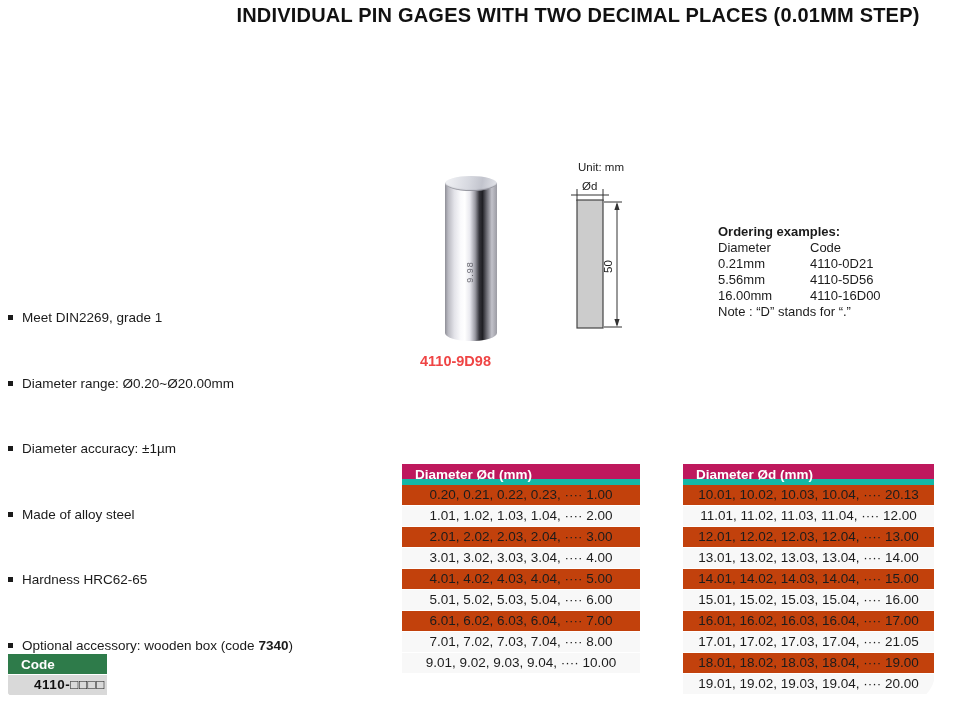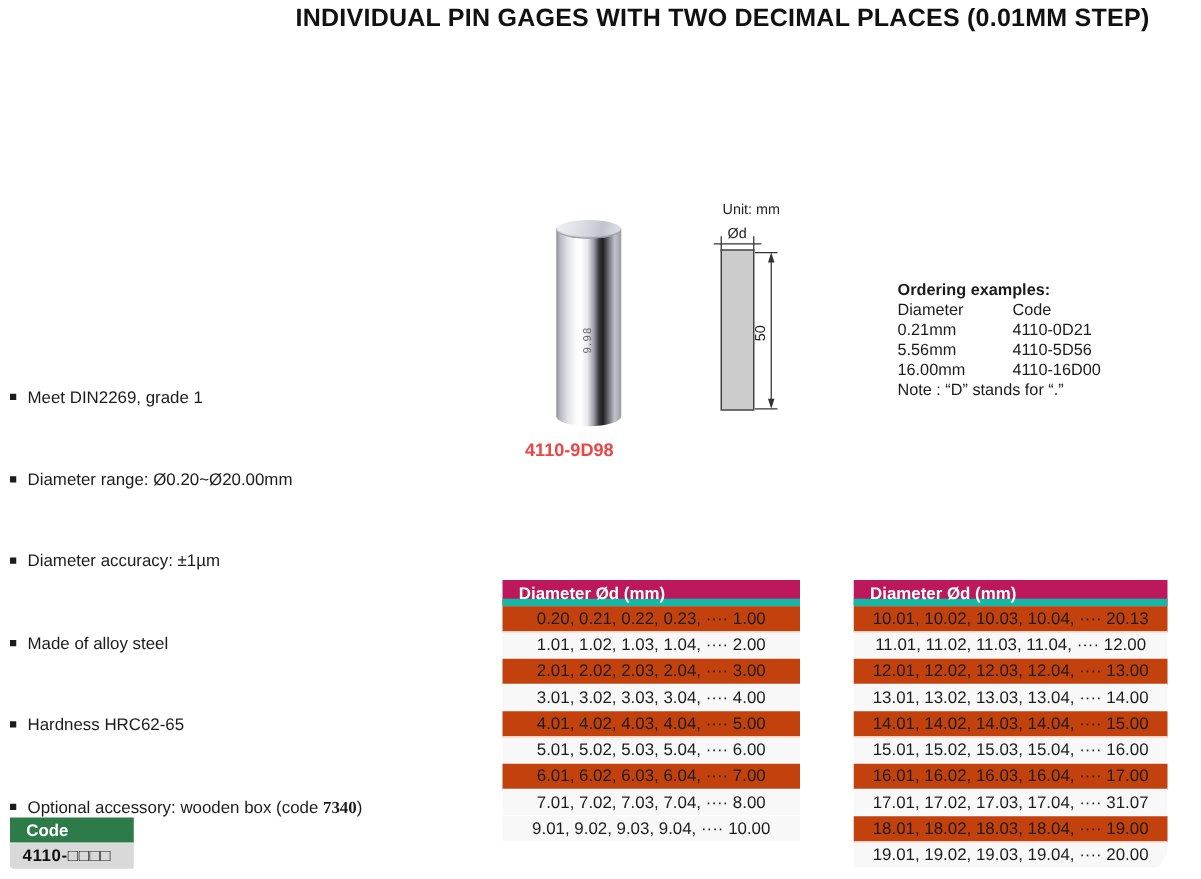--- a/index.html
+++ b/index.html
@@ -12,21 +12,21 @@
     position:absolute;left:200px;top:4px;width:756px;
     font-size:20px;font-weight:bold;text-align:center;letter-spacing:0.2px;color:#111;
     white-space:nowrap;
   }
   
   .features{position:absolute;left:8px;top:262px;width:380px;font-size:13.5px;}
   .feature{display:flex;align-items:flex-start;line-height:19.5px;margin-top:46px;}
   .bullet{
     flex:0 0 auto;width:5px;height:5px;background:#1b1b1b;margin:7px 9px 0 0;
   }
-  .bold{font-weight:bold;font-family:Liberation Serif, serif;}
+  .bold{font-weight:bold;}
   
   .pin{position:absolute;left:445px;top:176px;width:52px;height:165px;}
   .pin-body{
     position:absolute;left:0;top:7px;width:52px;height:158px;
     background:linear-gradient(90deg,
       #8e8e96 0%, #b9b9c1 6%, #e3e3e9 18%, #fafafc 30%, #ffffff 38%,
       #e8e8ee 48%, #9a9aa2 58%, #35353b 66%, #1f1f24 72%, #6a6a72 80%,
       #c2c2ca 90%, #9b9ba3 100%);
     border-radius:0 0 26px 26px / 0 0 8px 8px;
   }
@@ -66,21 +66,21 @@
   .dtable-row.odd{background:#c2410c;}
   .dtable-row.even{background:#f8f8f8;}
   
   .code-block{position:absolute;left:8px;top:654px;width:99px;}
   .code-header{
     height:21px;line-height:21px;background:#2e7b4a;color:#fff;font-weight:bold;
     font-size:13.5px;padding-left:13px;border-bottom:1px solid #fff;box-sizing:border-box;
   }
   .code-value{
     height:20px;line-height:20px;background:#d9d9d9;color:#111;font-weight:bold;
-    font-size:13.5px;padding-left:10px;box-sizing:border-box;letter-spacing:0.5px;
+    font-size:13.5px;padding-left:26px;box-sizing:border-box;letter-spacing:0.5px;
   }
 </style>
 </head>
 <body>
 
 <div class="page">
 
   <div class="title">INDIVIDUAL PIN GAGES WITH TWO DECIMAL PLACES (0.01MM STEP)</div>
 
   <div class="features">
@@ -172,21 +172,21 @@
 
   <div class="dtable t2">
     <div class="dtable-header">Diameter Ød (mm)</div>
     <div class="dtable-row odd">10.01, 10.02, 10.03, 10.04, ···· 20.13</div>
     <div class="dtable-row even">11.01, 11.02,  11.03, 11.04, ···· 12.00</div>
     <div class="dtable-row odd">12.01, 12.02, 12.03, 12.04, ···· 13.00</div>
     <div class="dtable-row even">13.01, 13.02, 13.03, 13.04, ···· 14.00</div>
     <div class="dtable-row odd">14.01, 14.02, 14.03, 14.04, ···· 15.00</div>
     <div class="dtable-row even">15.01, 15.02, 15.03, 15.04, ···· 16.00</div>
     <div class="dtable-row odd">16.01, 16.02, 16.03, 16.04, ···· 17.00</div>
-    <div class="dtable-row even">17.01, 17.02, 17.03, 17.04, ···· 31.07</div>
+    <div class="dtable-row even">17.01, 17.02, 17.03, 17.04, ···· 21.05</div>
     <div class="dtable-row odd">18.01, 18.02, 18.03, 18.04, ···· 19.00</div>
     <div class="dtable-row even">19.01, 19.02, 19.03, 19.04, ···· 20.00</div>
   </div>
 
   <div class="code-block">
     <div class="code-header">Code</div>
     <div class="code-value">4110-□□□□</div>
   </div>
 
 </div>

